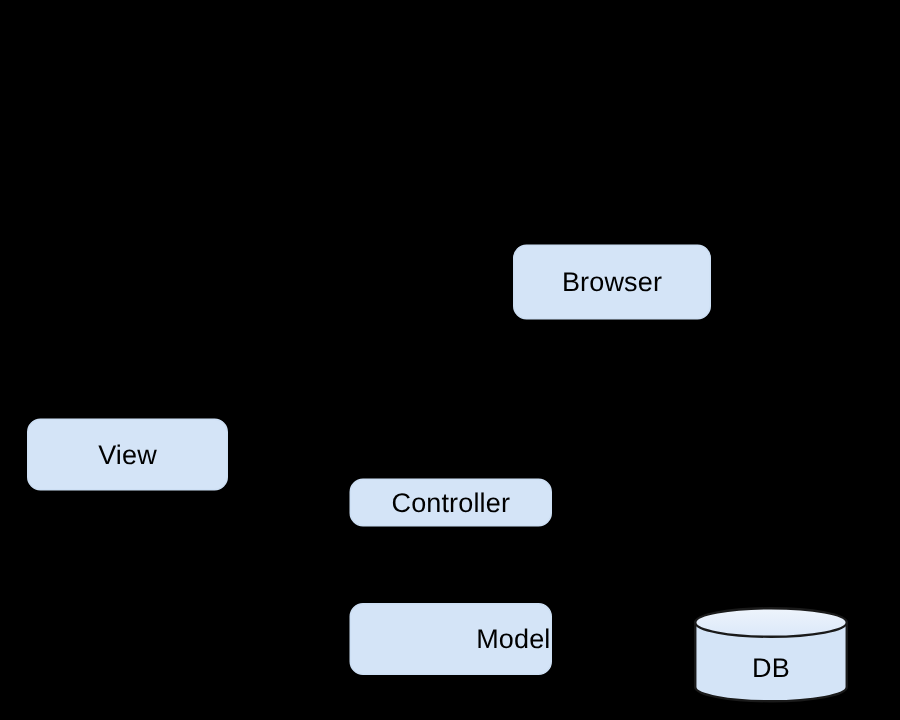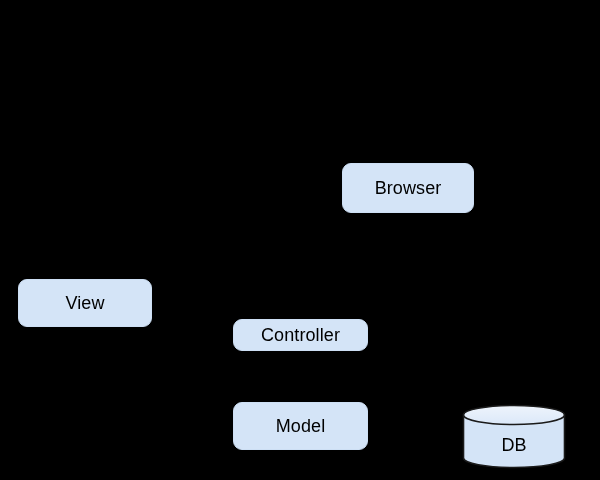--- a/index.html
+++ b/index.html
@@ -63,21 +63,21 @@
 
   <div class="node node-box" style="left:18px; top:279px; width:134px; height:48px;">
     <span>View</span>
   </div>
 
   <div class="node node-box" style="left:233px; top:279px; width:135px; height:32px;margin-top:40px;">
     <span>Controller</span>
   </div>
 
 
-  <div class="node node-box" style="left:233px; top:402px; width:135px; height:48px;">
+  <div class="node node-box" style="left:233px; top:402px; width:135px; height:48px;justify-content:flex-end;">
     <span>Model</span>
   </div>
 
   <div class="node node-cylinder" style="left:462px; top:404px; width:104px; height:65px;">
     <svg class="cyl-svg" viewBox="0 0 104 65" preserveAspectRatio="none">
       <defs>
         <linearGradient id="cylTopGrad" x1="0" y1="0" x2="0" y2="1">
           <stop offset="0%" stop-color="#eef4fc"></stop>
           <stop offset="100%" stop-color="#dbe8f9"></stop>
         </linearGradient>

